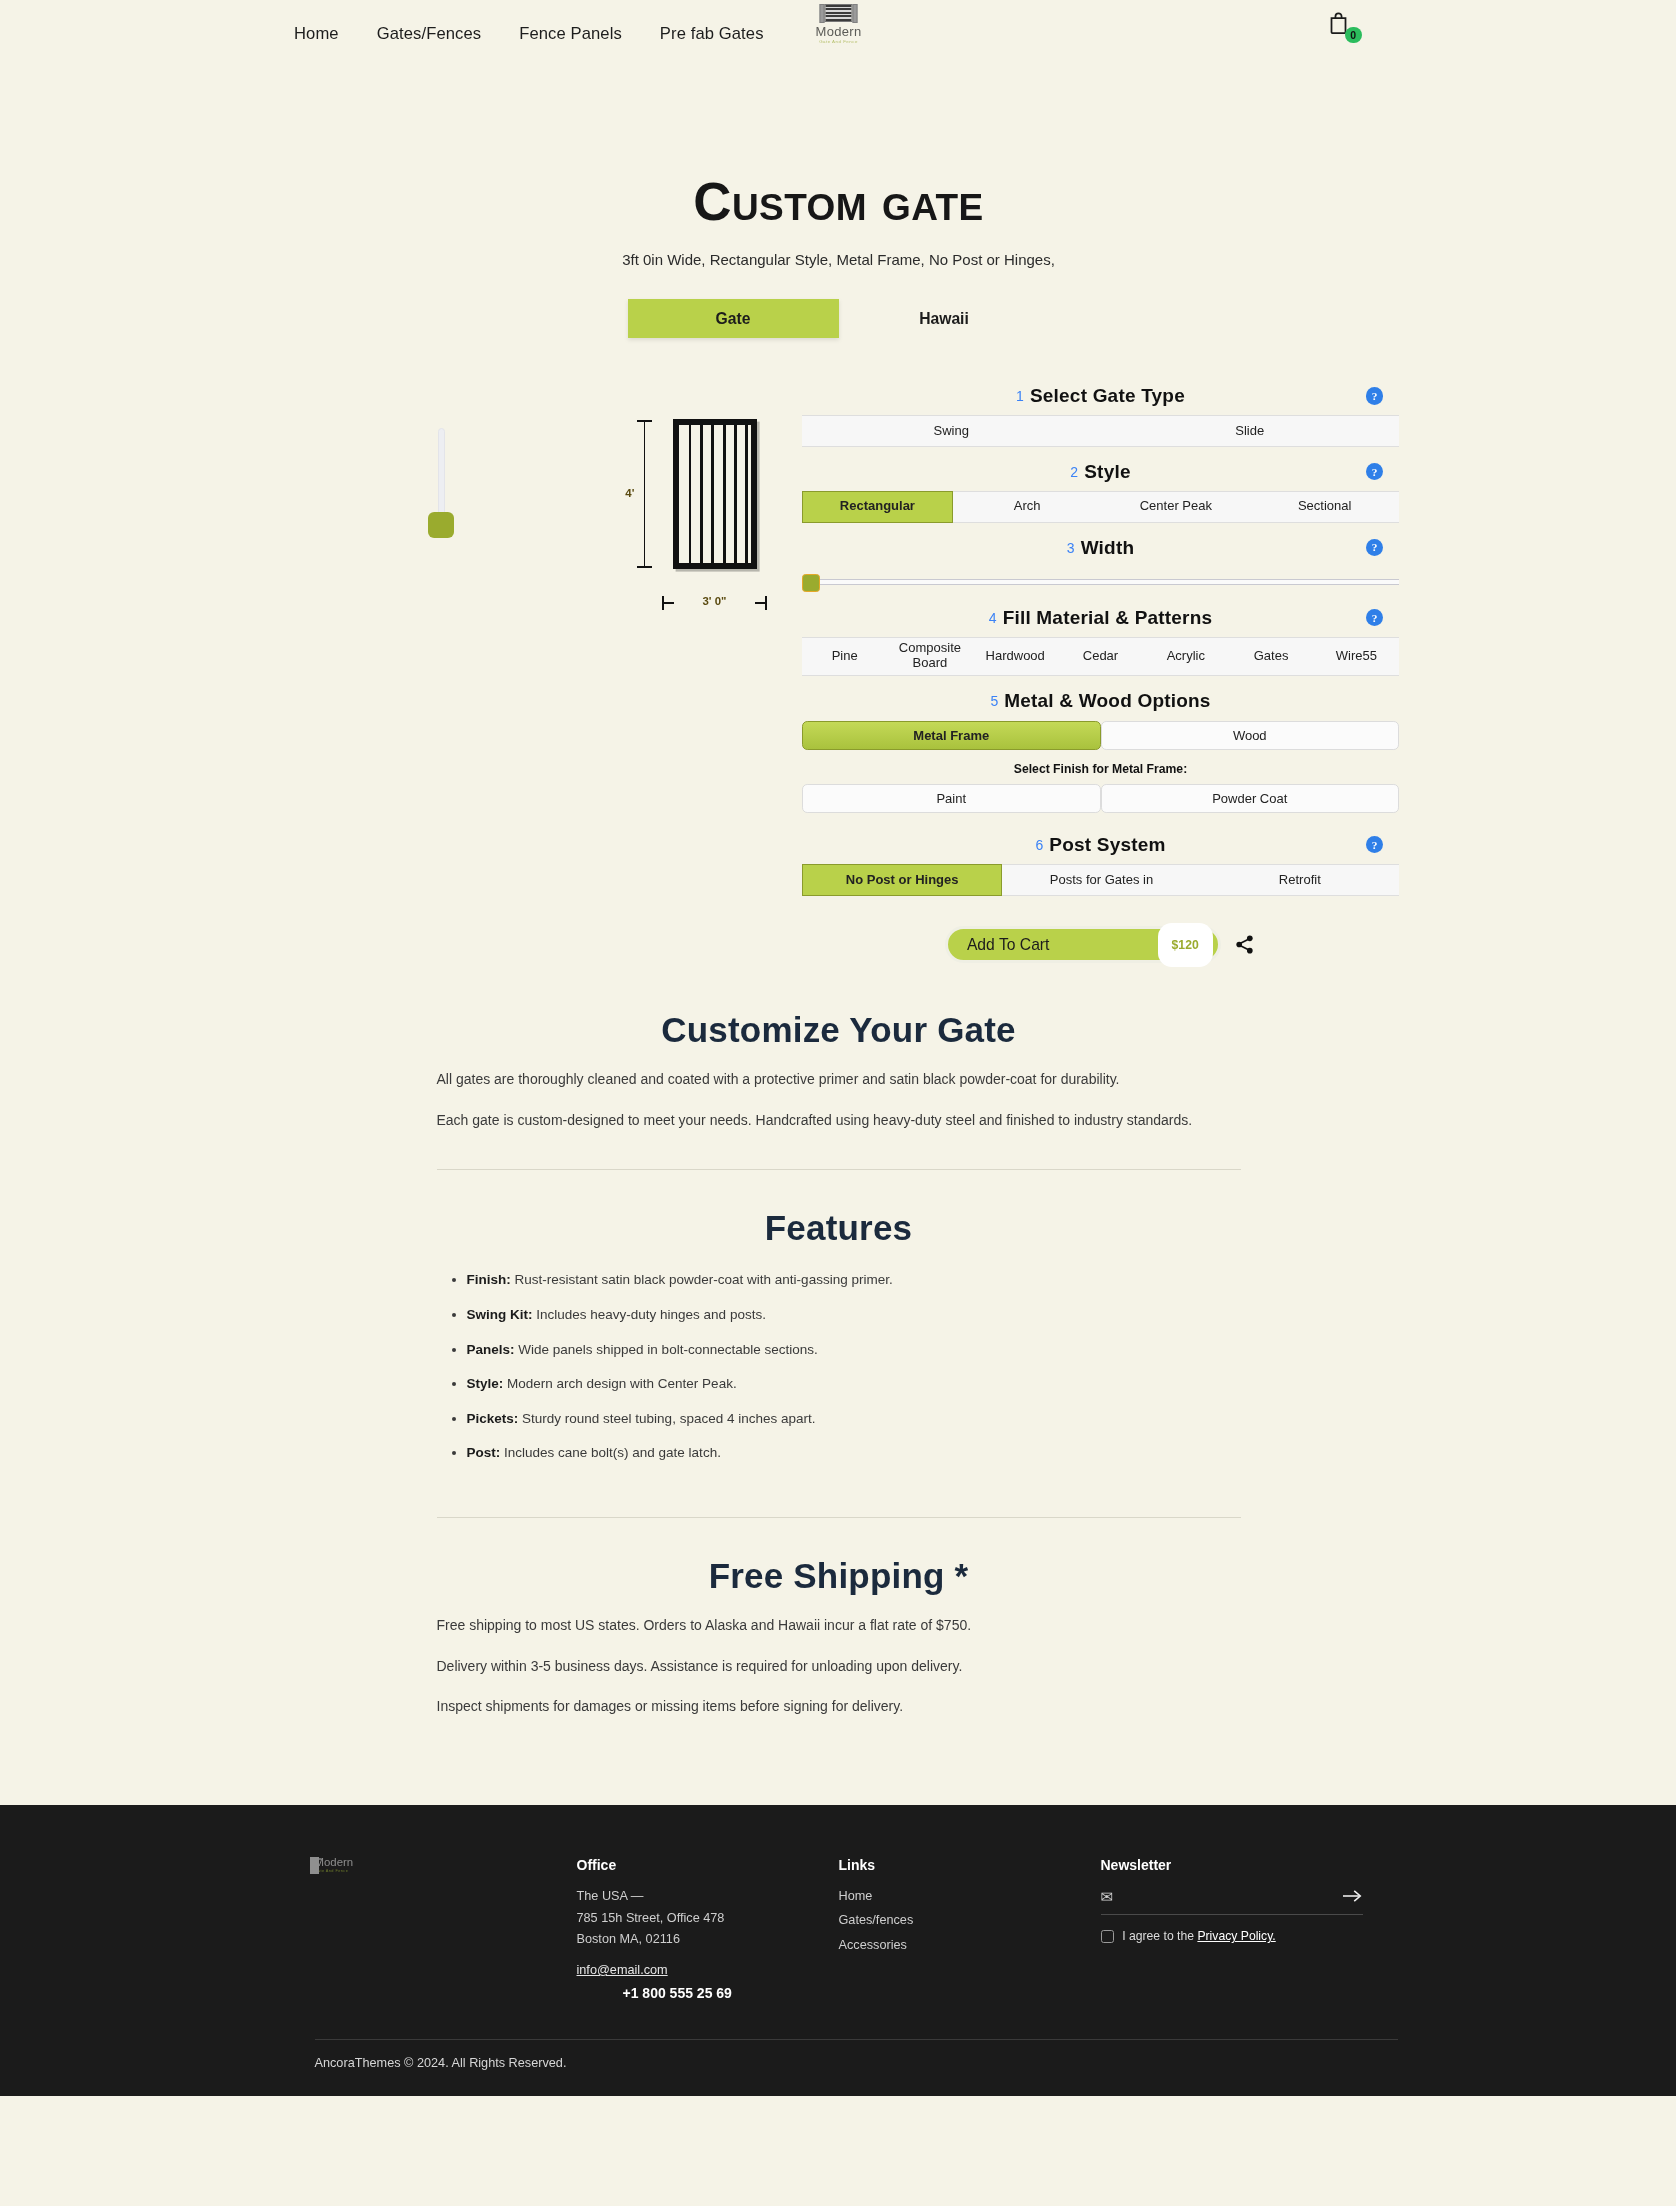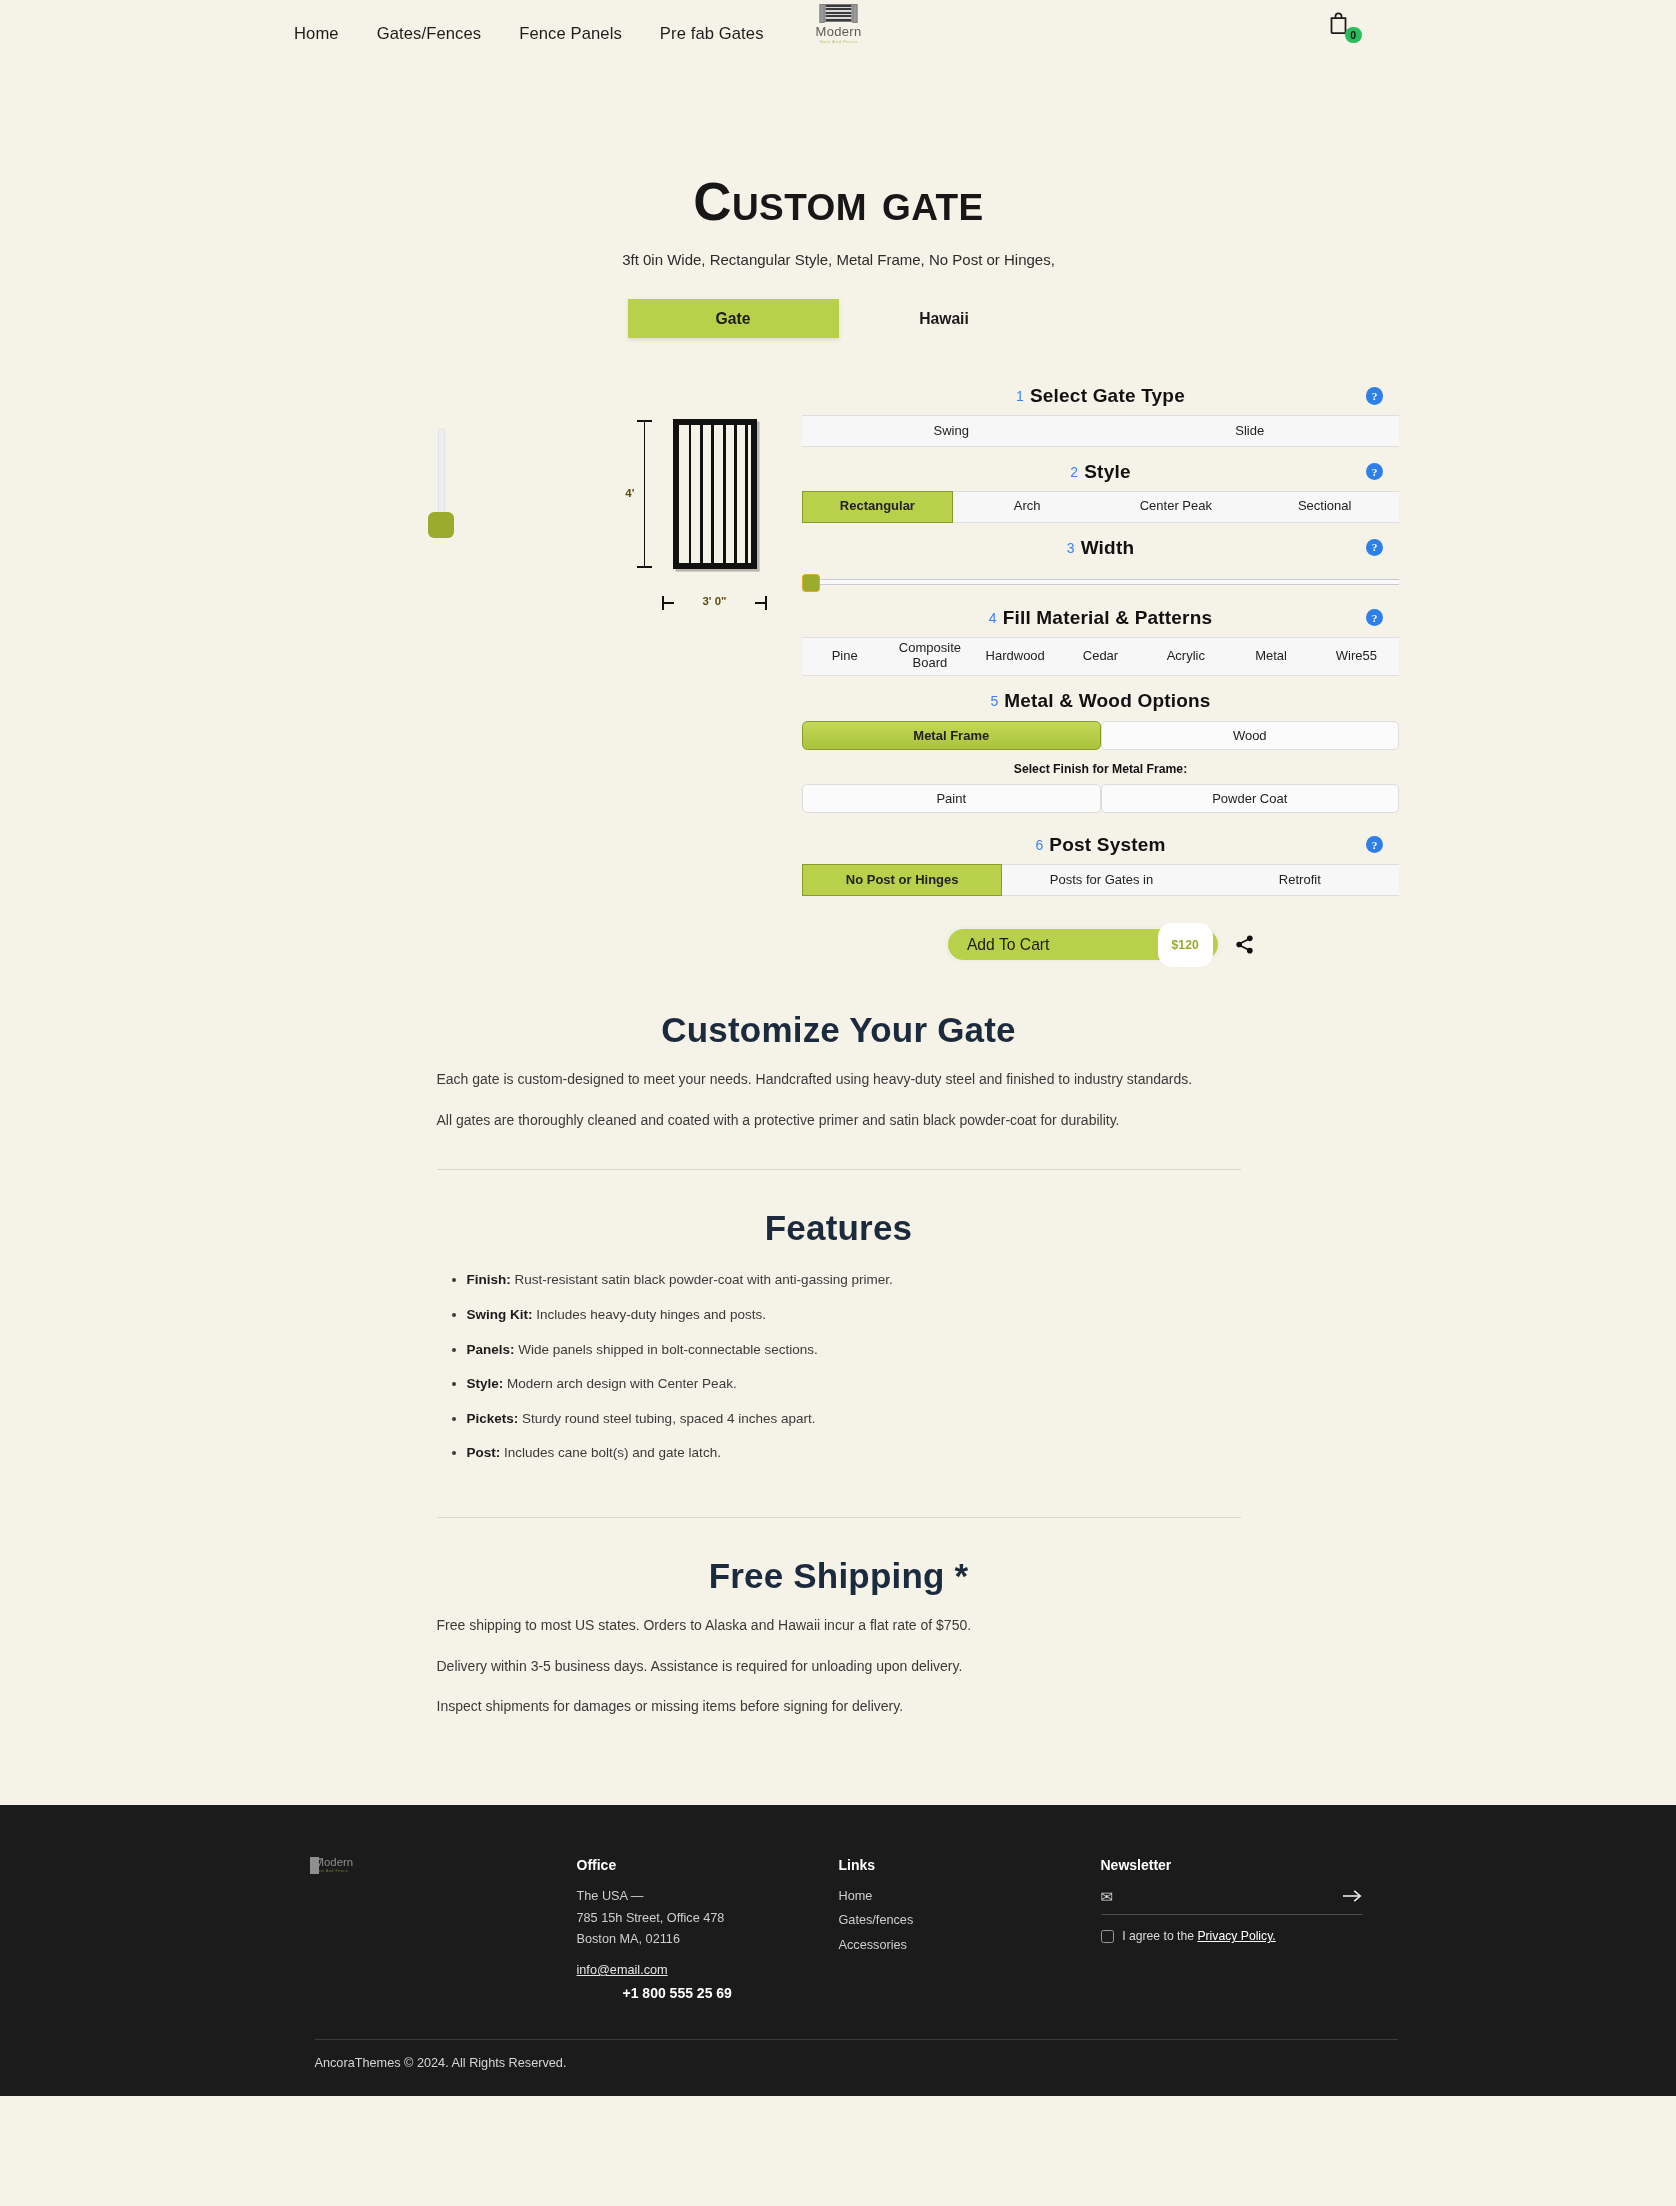--- a/index.html
+++ b/index.html
@@ -480,21 +480,21 @@
           <span class="opt-num">4</span>
           <span class="opt-title">Fill Material &amp; Patterns</span>
           <span class="help-icon">?</span>
         </div>
         <div class="seg-row">
           <div class="seg">Pine</div>
           <div class="seg">Composite Board</div>
           <div class="seg">Hardwood</div>
           <div class="seg">Cedar</div>
           <div class="seg">Acrylic</div>
-          <div class="seg">Metal</div>
+          <div class="seg">Gates</div>
           <div class="seg">Wire55</div>
         </div>
       </div>
 
       <div class="opt-section">
         <div class="opt-head">
           <span class="opt-num">5</span>
           <span class="opt-title">Metal &amp; Wood Options</span>
         </div>
         <div class="pill-row">
@@ -537,22 +537,22 @@
         </div>
       </div>
 
     </div>
   </div>
 
   <div class="content">
 
     <div class="section-block">
       <h2>Customize Your Gate</h2>
+      <p>All gates are thoroughly cleaned and coated with a protective primer and satin black powder-coat for durability.</p>
       <p>Each gate is custom-designed to meet your needs. Handcrafted using heavy-duty steel and finished to industry standards.</p>
-      <p>All gates are thoroughly cleaned and coated with a protective primer and satin black powder-coat for durability.</p>
     </div>
 
     <div class="divider"></div>
 
     <div class="section-block" style="padding-top:38px">
       <h2>Features</h2>
       <ul class="features-list">
         <li><b>Finish:</b><span> Rust-resistant satin black powder-coat with anti-gassing primer.</span></li>
         <li><b>Swing Kit:</b><span> Includes heavy-duty hinges and posts.</span></li>
         <li><b>Panels:</b><span> Wide panels shipped in bolt-connectable sections.</span></li>

